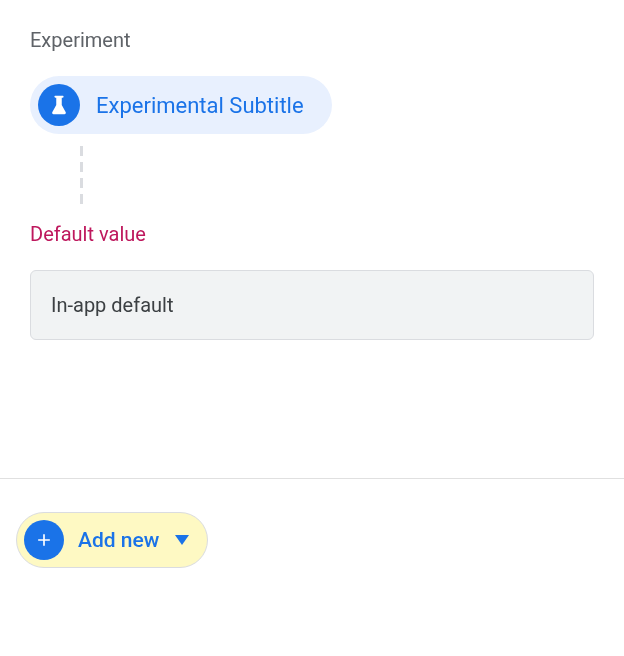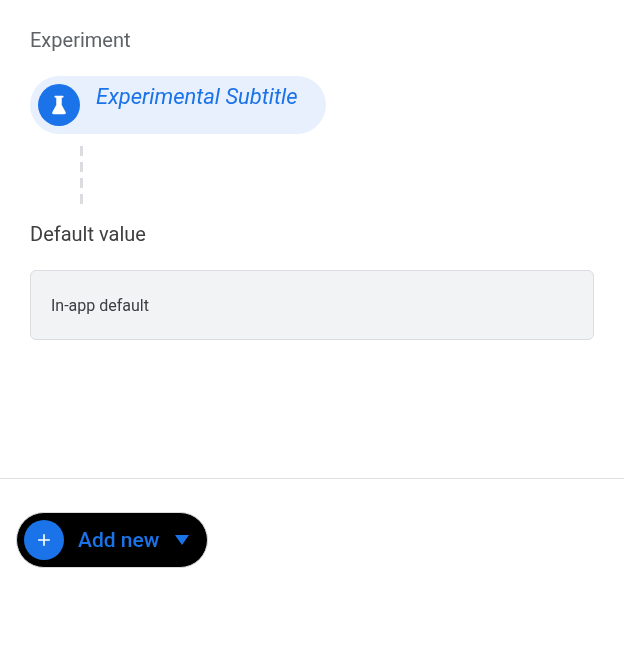--- a/index.html
+++ b/index.html
@@ -18,26 +18,25 @@
       padding: 28px 44px 0 30px;
     }
     .section-label {
       color: #5f6368;
       font-size: 20px;
       font-weight: 400;
       margin-bottom: 24px;
     }
     .chip {
       display: inline-flex;
-      align-items: flex-start;
+      align-items: center;
       background: #e8f0fe;
       border-radius: 32px;
       padding: 8px 28px 8px 8px;
       cursor: pointer;
-      font-style: italic;
     }
     .chip-icon {
       width: 42px;
       height: 42px;
       background: #1a73e8;
       border-radius: 50%;
       display: flex;
       align-items: center;
       justify-content: center;
       margin-right: 16px;
@@ -64,55 +63,55 @@
     .connector span {
       width: 3px;
       height: 10px;
       background: #dadce0;
       display: block;
     }
     .default-section {
       padding: 0 30px;
     }
     .default-label {
-      color: #404040;
+      color: #be185d;
       font-size: 20px;
       font-weight: 400;
       margin-bottom: 24px;
       margin-top: 18px;
     }
     .input-field {
       width: 100%;
       height: 70px;
       background: #f1f3f4;
       border: 1px solid #dadce0;
       border-radius: 6px;
       padding: 0 20px;
-      font-size: 16px;
+      font-size: 20px;
       color: #3c4043;
       font-family: inherit;
       outline: none;
     }
     .divider {
       position: absolute;
       left: 0;
       right: 0;
       top: 478px;
       height: 1px;
       background: #e0e0e0;
     }
     .add-new-row {
       position: absolute;
       top: 512px;
       left: 16px;
     }
     .add-new-btn {
       display: inline-flex;
       align-items: center;
-      background: #000000;
+      background: #fef9c3;
       border: 1px solid #dadce0;
       border-radius: 30px;
       padding: 7px 18px 7px 7px;
       cursor: pointer;
       gap: 14px;
     }
     .add-icon {
       width: 40px;
       height: 40px;
       background: #1a73e8;

